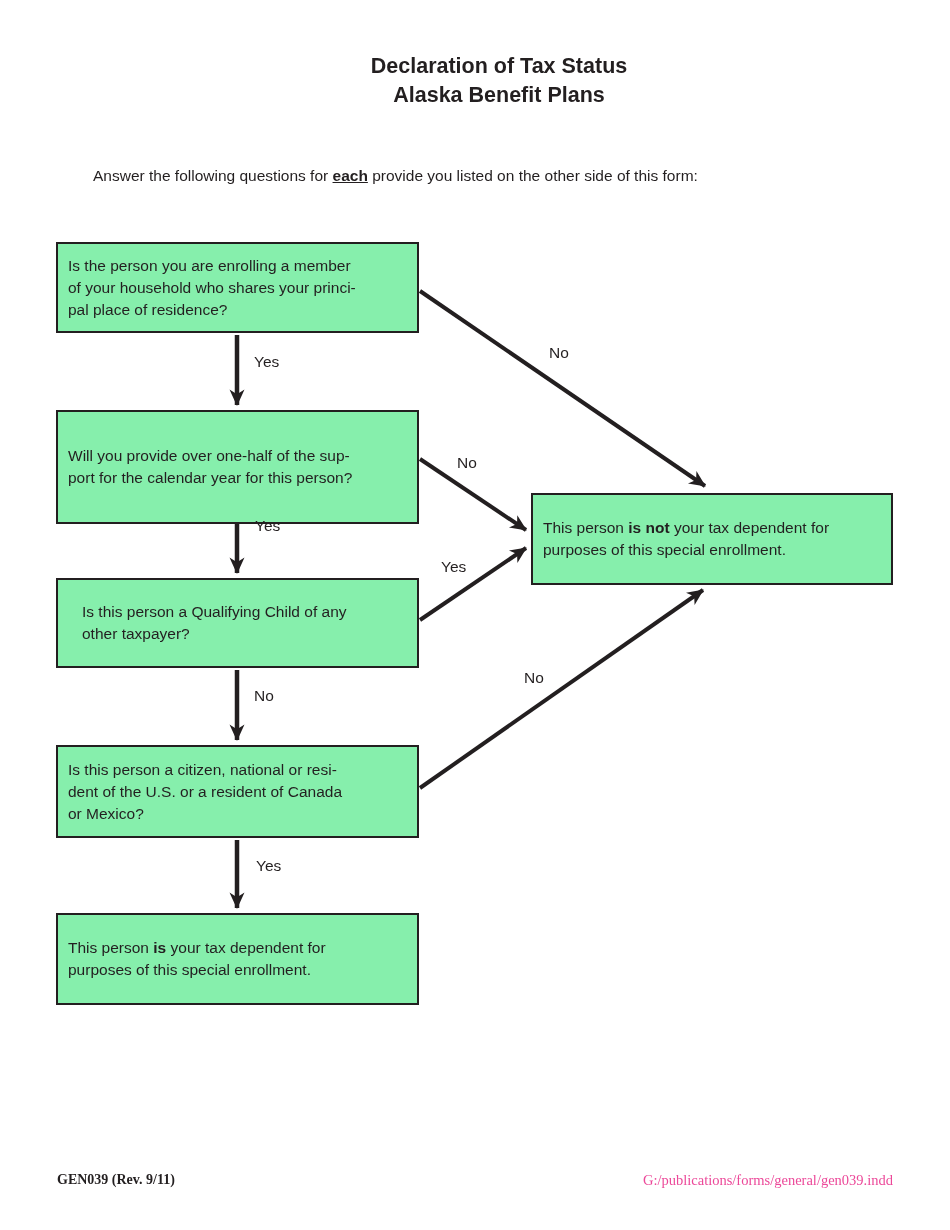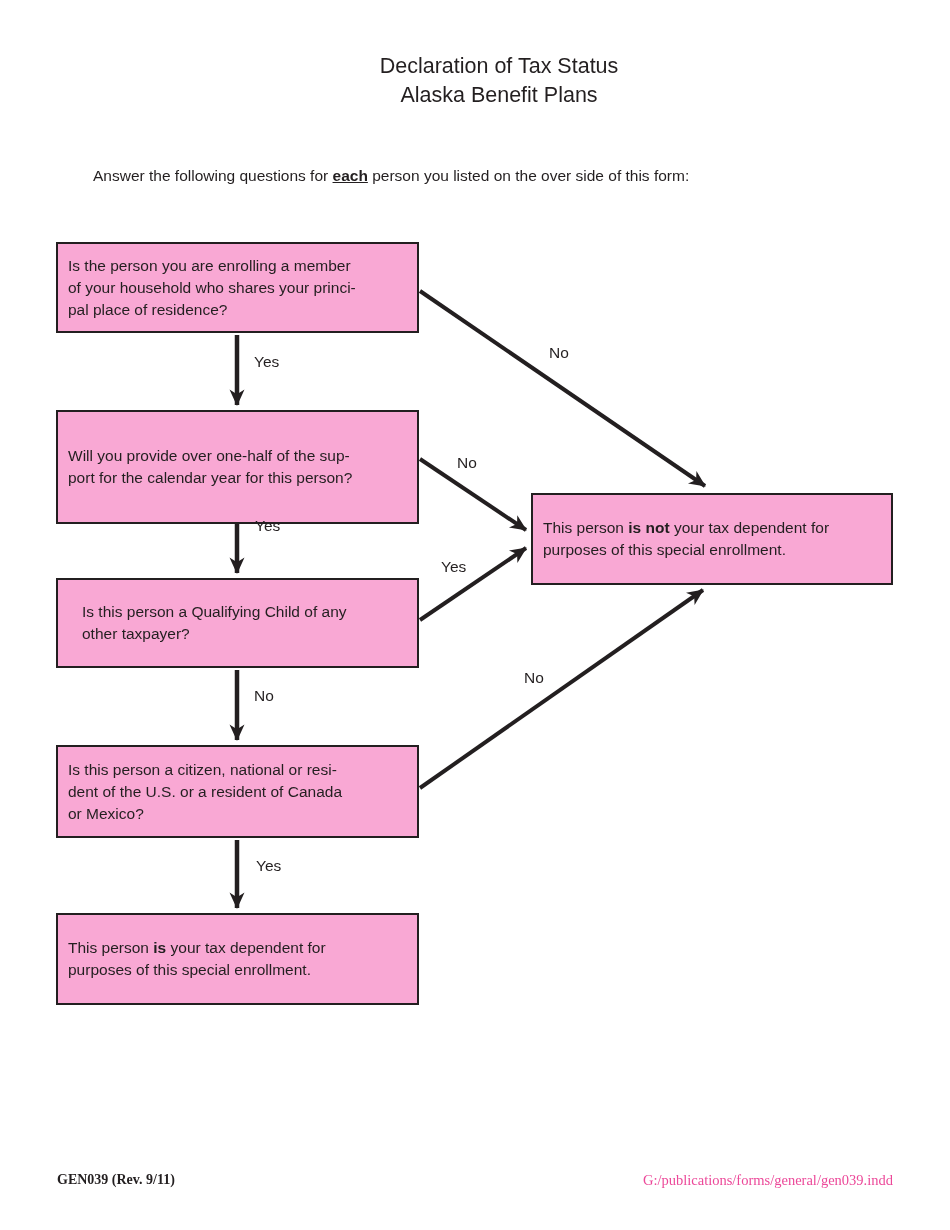--- a/index.html
+++ b/index.html
@@ -6,32 +6,32 @@
   html, body { background: #ffffff; }
   body {
     width: 950px; height: 1230px;
     position: relative;
     font-family: "Liberation Sans", sans-serif;
     color: var(--ink, #231f20);
     overflow: hidden;
   }
   .title-block {
     position: absolute; top: 52px; left: 0; width: 100%;
-    text-align: center; font-weight: normal;
+    text-align: center; font-weight: bold;
     font-size: 21.5px; line-height: 29px; padding-left: 48px;
   }
   .instruction {
     position: absolute; top: 166px; left: 93px;
     font-size: 15.5px; line-height: 19px;
   }
   .instruction span[data-u] { text-decoration: underline; }
   .fbox {
     position: absolute;
     border: 2px solid var(--ink, #231f20);
-    background: #f9a8d4;
+    background: #86efac;
     display: flex; align-items: center;
     padding: 0 8px 0 10px;
     font-size: 15.5px; line-height: 22px;
   }
   .box-q1 { left: 56px; top: 242px; width: 363px; height: 91px; }
   .box-q2 { left: 56px; top: 410px; width: 363px; height: 114px; }
   .box-q3 { left: 56px; top: 578px; width: 363px; height: 90px; padding-left: 24px; }
   .box-q4 { left: 56px; top: 745px; width: 363px; height: 93px; }
   .box-r-is { left: 56px; top: 913px; width: 363px; height: 92px; }
   .box-r-isnot { left: 531px; top: 493px; width: 362px; height: 92px; }
@@ -63,21 +63,21 @@
   }
 </style>
 </head>
 <body style="background: rgb(255, 255, 255);">
 
 <div class="title-block">
   <div>Declaration of Tax Status</div>
   <div>Alaska Benefit Plans</div>
 </div>
 
-<div class="instruction"><span>Answer the following questions for </span><span data-u="" style="font-weight: bold; text-decoration: underline;">each</span><span> person you listed on the over side of this form:</span></div>
+<div class="instruction"><span>Answer the following questions for </span><span data-u="" style="font-weight: bold; text-decoration: underline;">each</span><span> provide you listed on the other side of this form:</span></div>
 
 <svg class="arrow-layer" width="950" height="1230" viewBox="0 0 950 1230">
   <defs>
     <marker id="ah" markerUnits="userSpaceOnUse" markerWidth="20" markerHeight="16" refX="16" refY="8" orient="auto">
       <path d="M0.5,0.5 L17,8 L0.5,15.5 L5.2,8 Z" fill="#231f20"></path>
     </marker>
   </defs>
 
   <line x1="237" y1="335" x2="237" y2="405" stroke="#231f20" stroke-width="4.5" marker-end="url(#ah)"></line>
   <line x1="237" y1="502" x2="237" y2="573" stroke="#231f20" stroke-width="4.5" marker-end="url(#ah)"></line>

